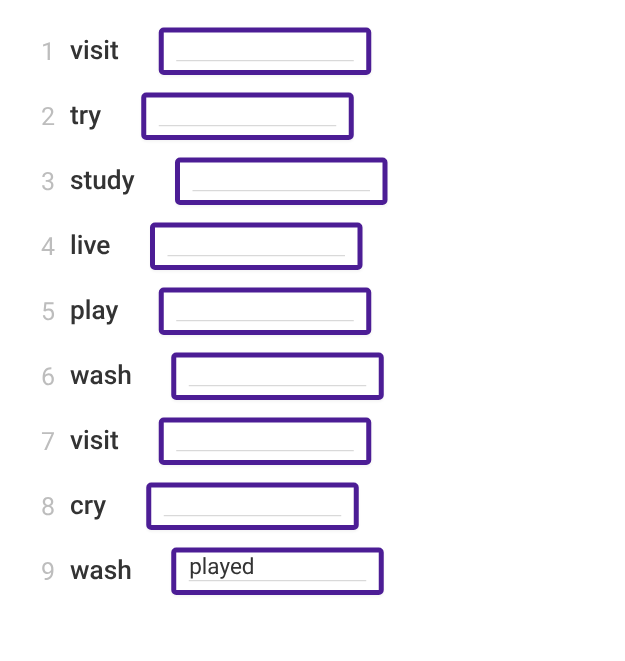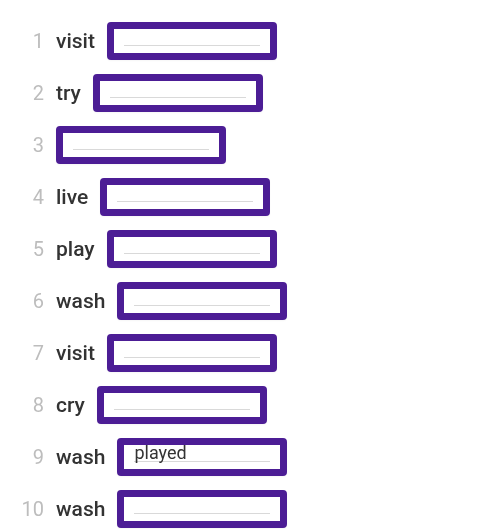--- a/index.html
+++ b/index.html
@@ -31,28 +31,29 @@
   .word {
     font-size: 21px;
     color: #333;
     font-weight: 500;
     flex-shrink: 0;
   }
   .field {
     position: relative;
     width: 170px;
     height: 38px;
-    border: 7px solid #4c1d95;
+    border: 4px solid #4c1d95;
     border-radius: 4px;
     background: #ffffff;
     box-shadow: 0 1px 2px rgba(0,0,0,0.04);
     display: flex;
-    align-items: flex-end;
+    align-items: center;
     padding: 0 10px 6px 10px;
     flex-shrink: 0;
+    margin-left: 20px;
   }
   .field .underline {
     position: absolute;
     left: 10px;
     right: 10px;
     bottom: 7px;
     border-bottom: 1px solid #d9d9d9;
     pointer-events: none;
   }
   .field .value {
@@ -83,20 +84,21 @@
     <span class="num">2</span>
     <span class="word">try</span>
     <div class="field">
       <span class="value"></span>
       <span class="underline"></span>
     </div>
   </div>
 
   <div class="row">
     <span class="num">3</span>
+    <span class="word">study</span>
     <div class="field">
       <span class="value"></span>
       <span class="underline"></span>
     </div>
   </div>
 
   <div class="row">
     <span class="num">4</span>
     <span class="word">live</span>
     <div class="field">
@@ -143,22 +145,14 @@
 
   <div class="row">
     <span class="num">9</span>
     <span class="word">wash</span>
     <div class="field">
       <span class="value">played</span>
       <span class="underline"></span>
     </div>
   </div>
 
-  <div class="row">
-    <span class="num">10</span>
-    <span class="word">wash</span>
-    <div class="field">
-      <span class="value"></span>
-      <span class="underline"></span>
-    </div>
-  </div>
 
 </div>
 
 </body></html>

